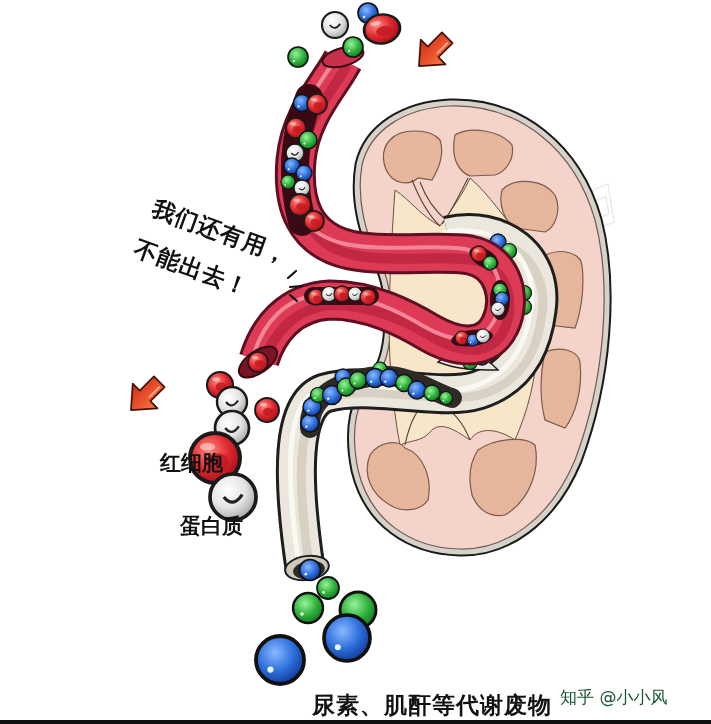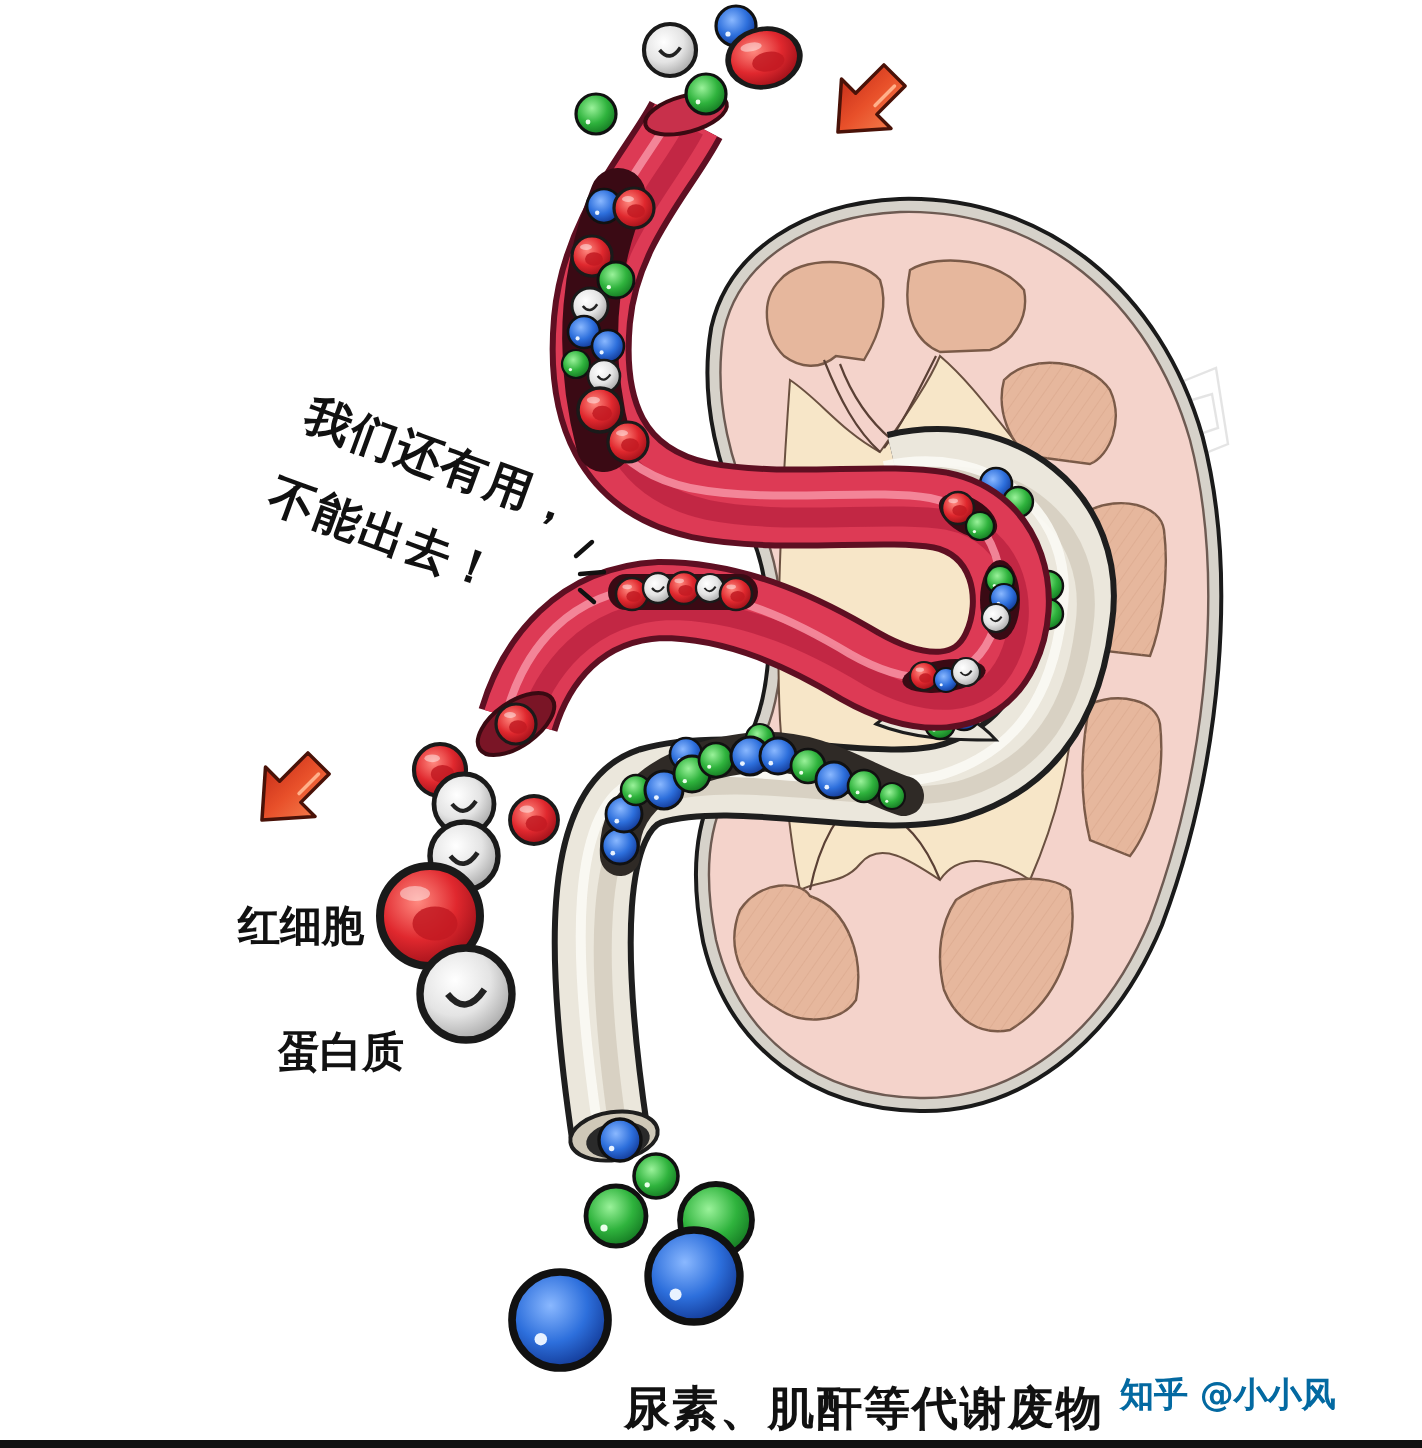--- a/index.html
+++ b/index.html
@@ -6,25 +6,25 @@
     .canvas {
       position: relative; width: 711px; height: 724px; overflow: hidden;
       background: #ffffff; font-family: "DejaVu Sans", sans-serif;
     }
     .art { position: absolute; left: 0; top: 0; width: 711px; height: 724px; }
     .txt {
       position: absolute; white-space: nowrap; color: #111111; font-weight: bold;
       font-family: "DejaVu Sans", sans-serif; line-height: 1;
     }
     .speech { font-size: 23px; transform: rotate(20deg); transform-origin: left top; letter-spacing: 1px; }
-    .label { font-size: 21px; }
+    .label { font-size: 21px; margin-left: 41px; }
     .caption { font-size: 23px; letter-spacing: 1px; }
     .watermark {
-      position: absolute; left: 560px; top: 686px; font-size: 17px; color: #0369a1;
-      font-family: "DejaVu Sans", sans-serif; white-space: nowrap; font-weight: bold;
+      position: absolute; left: 560px; top: 686px; font-size: 17px; color: #14532d;
+      font-family: "DejaVu Sans", sans-serif; white-space: nowrap; font-weight: normal;
     }
     .bottom-bar { position: absolute; left: 0; top: 720px; width: 711px; height: 4px; background: #111111; }
   </style>
 </head>
 <body>
 
 <div class="canvas">
 
   <svg class="art" viewBox="0 0 711 724" width="711" height="724">
     <defs>

